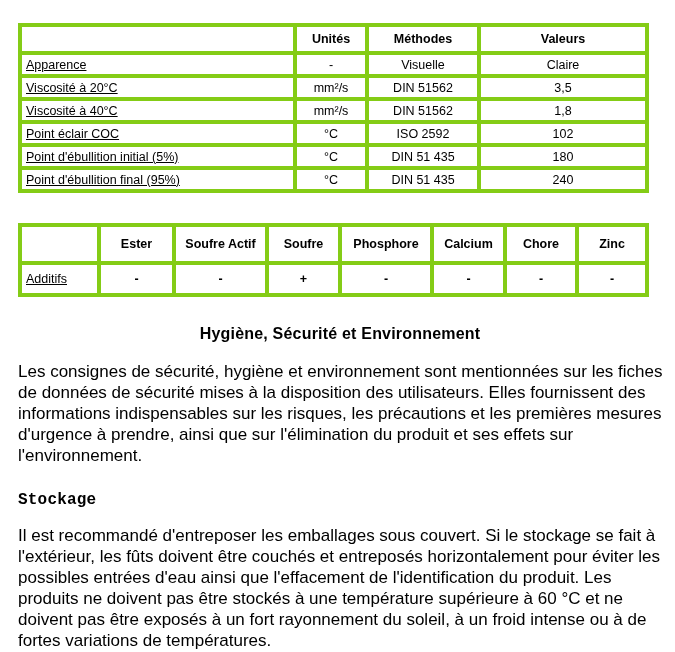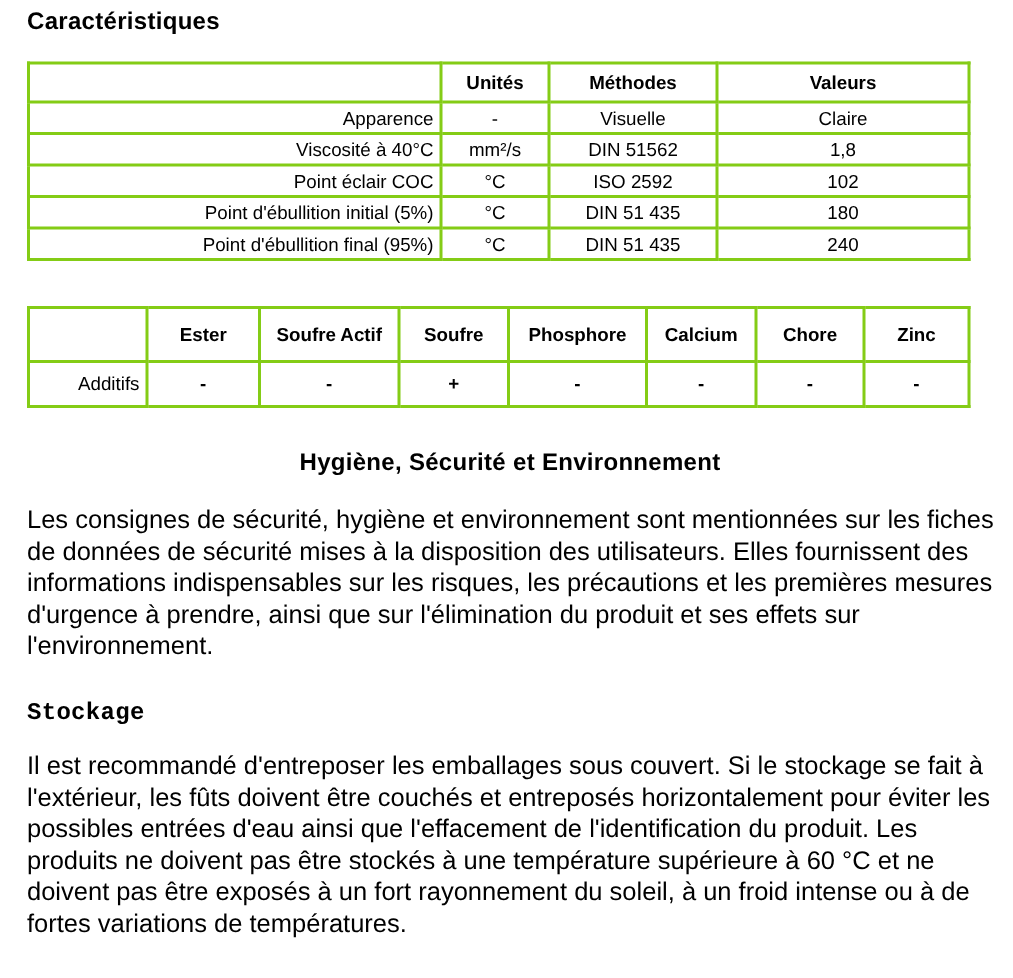--- a/index.html
+++ b/index.html
@@ -21,29 +21,29 @@
     font-size: 16px;
     font-weight: bold;
     margin: 0;
     letter-spacing: 0.2px;
   }
   table {
     border-collapse: collapse;
     table-layout: fixed;
   }
   th, td {
-    border: 2px solid #84cc16;
+    border: 4px solid #84cc16;
     font-size: 12.5px;
     padding: 0 4px;
     overflow: hidden;
     white-space: nowrap;
   }
   th { font-weight: bold; text-align: center; }
   .c { text-align: center; }
-  .l { text-align: right; }
+  .l { text-align: left; text-decoration: underline; }
 
   
   #char-table { margin-top: 17px; }
   #char-table th { height: 24px; }
   #char-table td { height: 19px; }
   #char-table tr.tall td { height: 40px; }
   #char-table tr.tall .two-line div { line-height: 21px; }
 
   
   #add-table { margin-top: 30px; }
@@ -59,21 +59,20 @@
     line-height: 21px;
     width: 648px;
   }
   p.body-text.storage { margin-top: 16px; }
 </style>
 </head>
 <body>
 
 <div class="page">
 
-  <h1 class="section-title">Caractéristiques</h1>
 
   <table id="char-table">
     <colgroup>
       <col style="width:275px">
         <col style="width:72px">
         <col style="width:112px">
         <col style="width:168px">
     </colgroup>
     <thead>
       <tr>
@@ -82,20 +81,26 @@
         <th>Méthodes</th>
         <th>Valeurs</th>
       </tr>
     </thead>
     <tbody>
       <tr>
         <td class="l">Apparence</td>
         <td class="c">-</td>
         <td class="c">Visuelle</td>
         <td class="c">Claire</td>
+      </tr>
+      <tr>
+        <td class="l">Viscosité à 20°C</td>
+        <td class="c">mm²/s</td>
+        <td class="c">DIN 51562</td>
+        <td class="c">3,5</td>
       </tr>
       <tr>
         <td class="l">Viscosité à 40°C</td>
         <td class="c">mm²/s</td>
         <td class="c">DIN 51562</td>
         <td class="c">1,8</td>
       </tr>
       <tr>
         <td class="l">Point éclair COC</td>
         <td class="c">°C</td>

